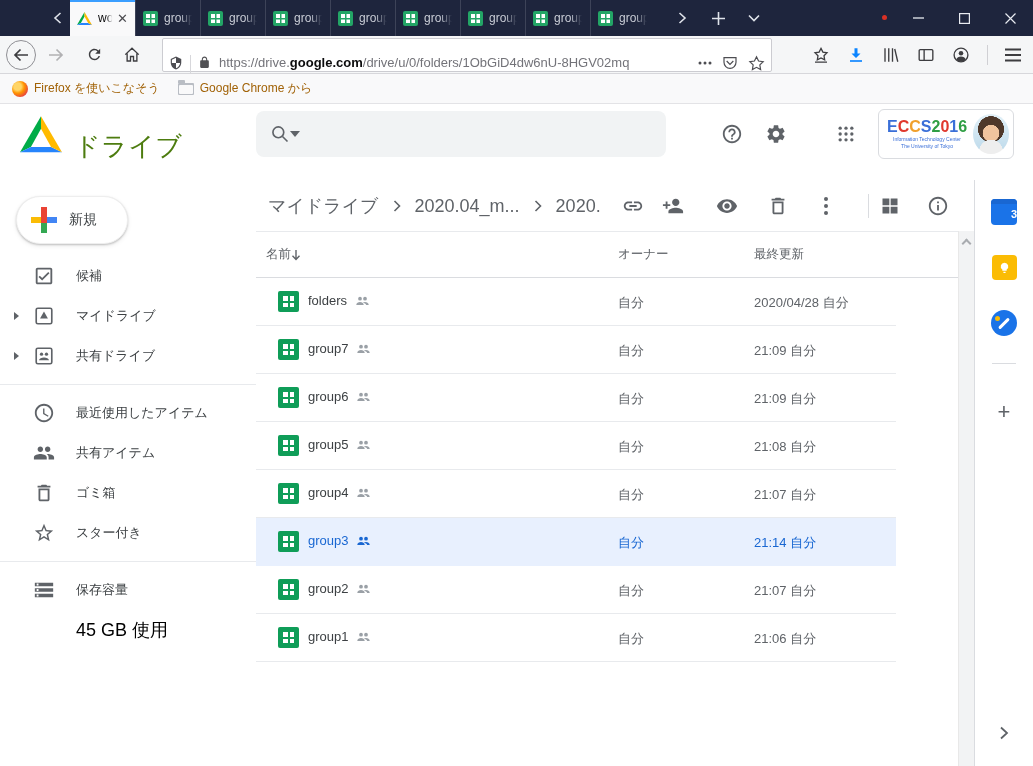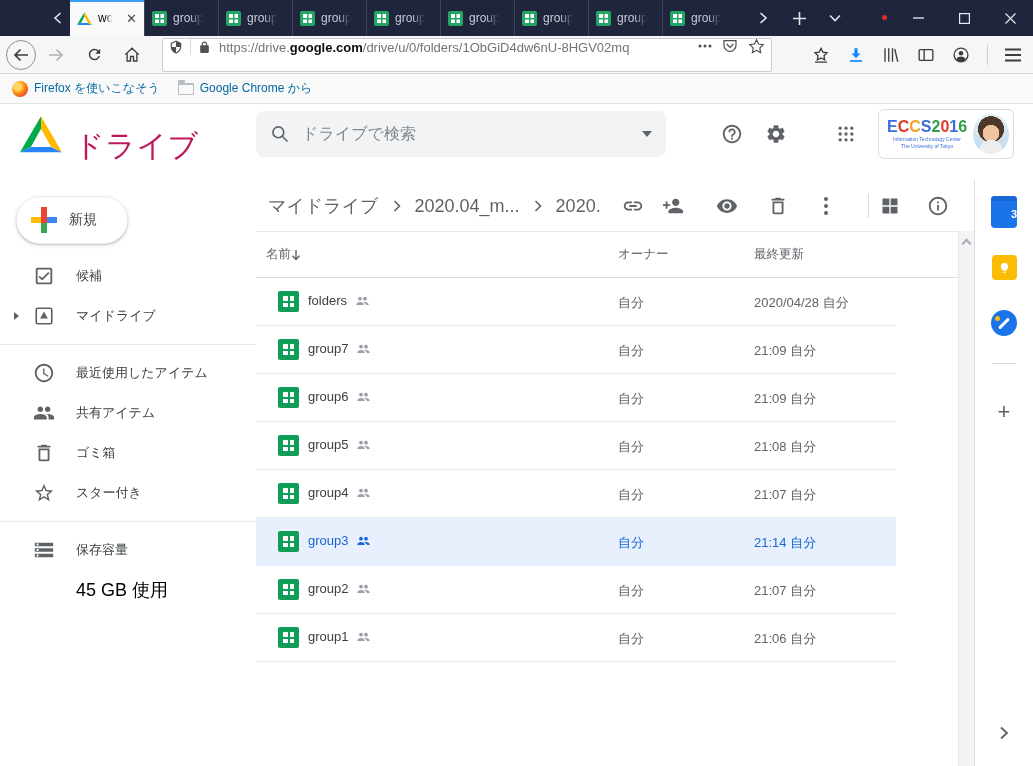--- a/index.html
+++ b/index.html
@@ -6,21 +6,21 @@
   html,body { width:1033px; height:766px; overflow:hidden;
     font-family:"Liberation Sans","DejaVu Sans",sans-serif; background:#fff; }
   #window { position:relative; width:1033px; height:766px; background:#fff; }
   svg { display:block; }
 
   
   .titlebar { position:absolute; left:0; top:0; width:1033px; height:36px;
     background:#1e253d; display:flex; align-items:stretch; }
   .tb-pad { width:44px; }
   .tab-scroll { width:26px; display:flex; align-items:center; justify-content:center; }
-  .tab { position:relative; width:74px; display:flex; align-items:center; padding:8px 7px;
+  .tab { position:relative; width:65px; display:flex; align-items:center; padding:8px 7px;
     border-left:1px solid rgba(255,255,255,.14); cursor:default; }
   .tab.active { background:#f9f9fa; border-left:none; }
   .tab.active::before { content:""; position:absolute; left:0; top:0; right:0; height:2px; background:#3b9eff; }
   .tab .fav { width:15px; height:15px; flex:0 0 15px; }
   .tab-title { font-size:12px; color:#c9cdd6; margin-left:6px; white-space:nowrap; overflow:hidden;
     max-width:40px; -webkit-mask-image:linear-gradient(90deg,#000 55%,transparent 97%);
             mask-image:linear-gradient(90deg,#000 55%,transparent 97%); }
   .tab.active .tab-title { color:#0c0c0d; max-width:26px; }
   .tab-close { margin-left:auto; color:#4a4a4f; font-size:13px; line-height:1; }
   .tbtn { width:30px; display:flex; align-items:center; justify-content:center; color:#dfe3ea; font-size:14px; }
@@ -42,45 +42,45 @@
       linear-gradient(#0f9d58,#0f9d58) 5px 0/2px 11px no-repeat,
       #fff; }
 
   
   .navbar { position:absolute; left:0; top:36px; width:1033px; height:38px; background:#f5f6f7;
     border-bottom:1px solid #d7d7db; display:flex; align-items:center; }
   .navbtn { width:32px; height:32px; display:flex; align-items:center; justify-content:center; color:#3d3d40; }
   .back-circle { width:30px; height:30px; border:1px solid #8f8f94; border-radius:50%;
     display:flex; align-items:center; justify-content:center; margin-left:6px; background:#f5f6f7; }
   .urlbar { height:30px; width:610px; margin-left:14px; background:#fff; border:1px solid #ccccd1;
-    border-radius:2px; display:flex; align-items:flex-end; padding:16px 6px; }
+    border-radius:2px; display:flex; align-items:flex-start; padding:16px 6px; }
   .url-divider { width:1px; height:18px; background:#d7d7db; margin:0 7px; }
   .url-text { font-size:13px; white-space:nowrap; overflow:hidden; flex:1;
     -webkit-mask-image:linear-gradient(90deg,#000 88%,transparent 99%);
             mask-image:linear-gradient(90deg,#000 88%,transparent 99%); }
   .u-gray { color:#737379; } .u-dark { color:#0c0c0d; font-weight:700; }
   .url-actions { display:flex; align-items:center; gap:10px; margin-left:6px; color:#4d4d52; }
   .nav-right { display:flex; align-items:center; gap:17px; margin-left:auto; margin-right:12px; color:#3d3d40; }
   .nav-sep { width:1px; height:20px; background:#d0d0d4; }
 
   
   .bookmarksbar { position:absolute; left:0; top:74px; width:1033px; height:30px; background:#f9f9fa;
     border-bottom:1px solid #e3e3e6; display:flex; align-items:center; padding-left:12px; gap:18px; }
-  .bm-item { display:flex; align-items:center; gap:6px; font-size:12px; color:#0369a1; }
+  .bm-item { display:flex; align-items:center; gap:6px; font-size:12px; color:#a16207; }
   .ffx-ic { width:16px; height:16px; border-radius:50%;
     background:radial-gradient(circle at 35% 35%,#ffd567 0 25%,#ff9500 45%,#e8453c 75%,#b5007f 100%); }
   .folder-ic { width:16px; height:12px; background:#b9bdc4; border-radius:1px; position:relative; }
   .folder-ic::before { content:""; position:absolute; top:-3px; left:0; width:7px; height:3px; background:#b9bdc4; border-radius:1px 1px 0 0; }
   .folder-ic::after { content:""; position:absolute; inset:2px 1px 1px 1px; background:#f9f9fa; border-radius:1px; }
 
   
   .drive-header { position:absolute; left:0; top:104px; width:1033px; height:60px; background:#fff;
     display:flex; align-items:center; }
   .drive-logo { display:flex; align-items:center; gap:12px; margin-left:20px; width:210px; }
-  .drive-logo-text { font-size:30px; color:#be185d; letter-spacing:.5px;margin-top:25px; }
+  .drive-logo-text { font-size:26px; color:#4d7c0f; letter-spacing:.5px;margin-top:25px; }
   .searchbox { width:410px; height:46px; background:#f1f3f4; border-radius:8px; display:flex; align-items:center;
     padding:0 14px; margin-left:26px; }
   .searchbox input { border:none; outline:none; background:transparent; font-size:16px; color:#3c4043;
     flex:1; margin-left:12px; font-family:inherit; }
   .searchbox input::placeholder { color:#80868b; }
   .caret-down { width:0; height:0; border-left:5px solid transparent; border-right:5px solid transparent;
     border-top:6px solid #5f6368; }
   .hdr-ic { width:40px; height:40px; display:flex; align-items:center; justify-content:center; border-radius:50%; }
   .account-card { margin-left:12px; width:136px; height:50px; background:#fff; border:1px solid #dadce0;
     border-radius:6px; display:flex; align-items:center; padding:0 4px 0 8px; gap:6px; }
@@ -150,21 +150,21 @@
 
   
   .sc-arrow { position:absolute; left:0; width:15px; height:16px; display:flex; align-items:center; justify-content:center; }
   .sc-up { top:2px; } .sc-down { bottom:2px; }
   .chev { width:7px; height:7px; border-right:2px solid #a8abaf; border-bottom:2px solid #a8abaf; }
   .chev.up { transform:rotate(-135deg); margin-top:4px; } .chev.down { transform:rotate(45deg); margin-bottom:4px; }
 
   
   .sp-ic { position:absolute; left:50%; transform:translateX(-50%); width:28px; height:28px;
     display:flex; align-items:center; justify-content:center; }
-  .cal-ic { width:25px; height:32px; background:#1a73e8; border-radius:4px; color:#fff; font-size:11px; font-weight:700;
+  .cal-ic { width:25px; height:26px; background:#1a73e8; border-radius:4px; color:#fff; font-size:11px; font-weight:700;
     display:flex; align-items:center; justify-content:center; position:relative;padding-left:26px; }
   .cal-ic::before { content:""; position:absolute; top:0; left:0; right:0; height:5px; background:#1967d2; border-radius:4px 4px 0 0; }
   .cal-num { position:relative; top:2px; }
   .keep-ic { width:25px; height:25px; background:#fbbc04; border-radius:4px; display:flex; align-items:center; justify-content:center; }
   .tasks-ic { width:26px; height:26px; background:#1a73e8; border-radius:50%; position:relative; }
   .tasks-ic::before { content:""; position:absolute; left:6px; top:12px; width:14px; height:3px; background:#fff;
     transform:rotate(-45deg); border-radius:2px; }
   .tasks-ic::after { content:""; position:absolute; left:4px; top:6px; width:5px; height:5px; border-radius:50%; background:#fbbc04; }
   .sp-divider { position:absolute; left:50%; transform:translateX(-50%); width:24px; height:1px; background:#dadce0; }
   .sp-plus { font-size:22px; color:#5f6368; font-weight:400; }
@@ -355,21 +355,20 @@
         <polygon points="0,86 100,86 74,73 26,73" fill="#2684fc"></polygon>
         <polygon points="100,86 50,0 50,30 74,73" fill="#ffba00"></polygon>
       </svg>
       <span class="drive-logo-text">ドライブ</span>
     </div>
     <div class="searchbox">
       <svg width="20" height="20" viewBox="0 0 24 24">
           <circle cx="10" cy="10" r="6.5" fill="none" stroke="#5f6368" stroke-width="2"></circle>
           <path stroke="#5f6368" stroke-width="2" d="M15 15l6 6"></path>
         </svg>
-      <input type="text" placeholder="ドライブで検索" style="">
       <span class="caret-down"></span>
     </div>
     <div class="hdr-ic" style="margin-left:46px">
       <svg width="22" height="22" viewBox="0 0 24 24">
           <path fill="#5f6368" d="M11 18h2v-2h-2v2zm1-16C6.48 2 2 6.48 2 12s4.48 10 10 10 10-4.48 10-10S17.52 2 12 2zm0 18c-4.41 0-8-3.59-8-8s3.59-8 8-8 8 3.59 8 8-3.59 8-8 8zm0-14c-2.21 0-4 1.79-4 4h2c0-1.1.9-2 2-2s2 .9 2 2c0 2-3 1.75-3 5h2c0-2.25 3-2.5 3-5 0-2.21-1.79-4-4-4z"></path>
         </svg>
     </div>
     <div class="hdr-ic" style="margin-left:4px">
       <svg width="22" height="22" viewBox="0 0 24 24">
           <path fill="#5f6368" d="M19.14 12.94c.04-.3.06-.61.06-.94 0-.32-.02-.64-.07-.94l2.03-1.58c.18-.14.23-.41.12-.61l-1.92-3.32c-.12-.22-.37-.29-.59-.22l-2.39.96c-.5-.38-1.03-.7-1.62-.94l-.36-2.54c-.04-.24-.24-.41-.48-.41h-3.84c-.24 0-.43.17-.47.41l-.36 2.54c-.59.24-1.13.57-1.62.94l-2.39-.96c-.22-.08-.47 0-.59.22L2.74 8.87c-.12.21-.08.47.12.61l2.03 1.58c-.05.3-.09.63-.09.94s.02.64.07.94l-2.03 1.58c-.18.14-.23.41-.12.61l1.92 3.32c.12.22.37.29.59.22l2.39-.96c.5.38 1.03.7 1.62.94l.36 2.54c.05.24.24.41.48.41h3.84c.24 0 .44-.17.47-.41l.36-2.54c.59-.24 1.13-.56 1.62-.94l2.39.96c.22.08.47 0 .59-.22l1.92-3.32c.12-.22.07-.47-.12-.61l-2.01-1.58zM12 15.6c-1.98 0-3.6-1.62-3.6-3.6s1.62-3.6 3.6-3.6 3.6 1.62 3.6 3.6-1.62 3.6-3.6 3.6z"></path>
@@ -427,20 +426,32 @@
         <div class="snav-item">
           <span class="expander"></span>
           <span class="snav-ic">
               <svg width="22" height="22" viewBox="0 0 24 24">
                 <rect x="3.5" y="3.5" width="17" height="17" rx="1.8" fill="none" stroke="#5f6368" stroke-width="1.8"></rect>
                 <path fill="#5f6368" d="M12 7.2l4.3 7.4H7.7z"></path>
               </svg>
             </span>
           <span class="snav-label">マイドライブ</span>
         </div>
+        <div class="snav-item">
+          <span class="expander"></span>
+          <span class="snav-ic">
+              <svg width="22" height="22" viewBox="0 0 24 24">
+                <rect x="3.5" y="3.5" width="17" height="17" rx="1.8" fill="none" stroke="#5f6368" stroke-width="1.8"></rect>
+                <circle cx="9.3" cy="10" r="1.8" fill="#5f6368"></circle>
+                <circle cx="14.7" cy="10" r="1.8" fill="#5f6368"></circle>
+                <path fill="#5f6368" d="M6.5 16.5c.6-2 2.6-3 5.5-3s4.9 1 5.5 3z"></path>
+              </svg>
+            </span>
+          <span class="snav-label">共有ドライブ</span>
+        </div>
         <div class="sdivider"></div>
         <div class="snav-item">
           <span class="snav-ic">
               <svg width="22" height="22" viewBox="0 0 24 24">
                 <path fill="#5f6368" d="M11.99 2C6.47 2 2 6.48 2 12s4.47 10 9.99 10C17.52 22 22 17.52 22 12S17.52 2 11.99 2zM12 20c-4.42 0-8-3.58-8-8s3.58-8 8-8 8 3.58 8 8-3.58 8-8 8zm.5-13H11v6l5.25 3.15.75-1.23-4.5-2.67z"></path>
               </svg>
             </span>
           <span class="snav-label">最近使用したアイテム</span>
         </div>
         <div class="snav-item">

